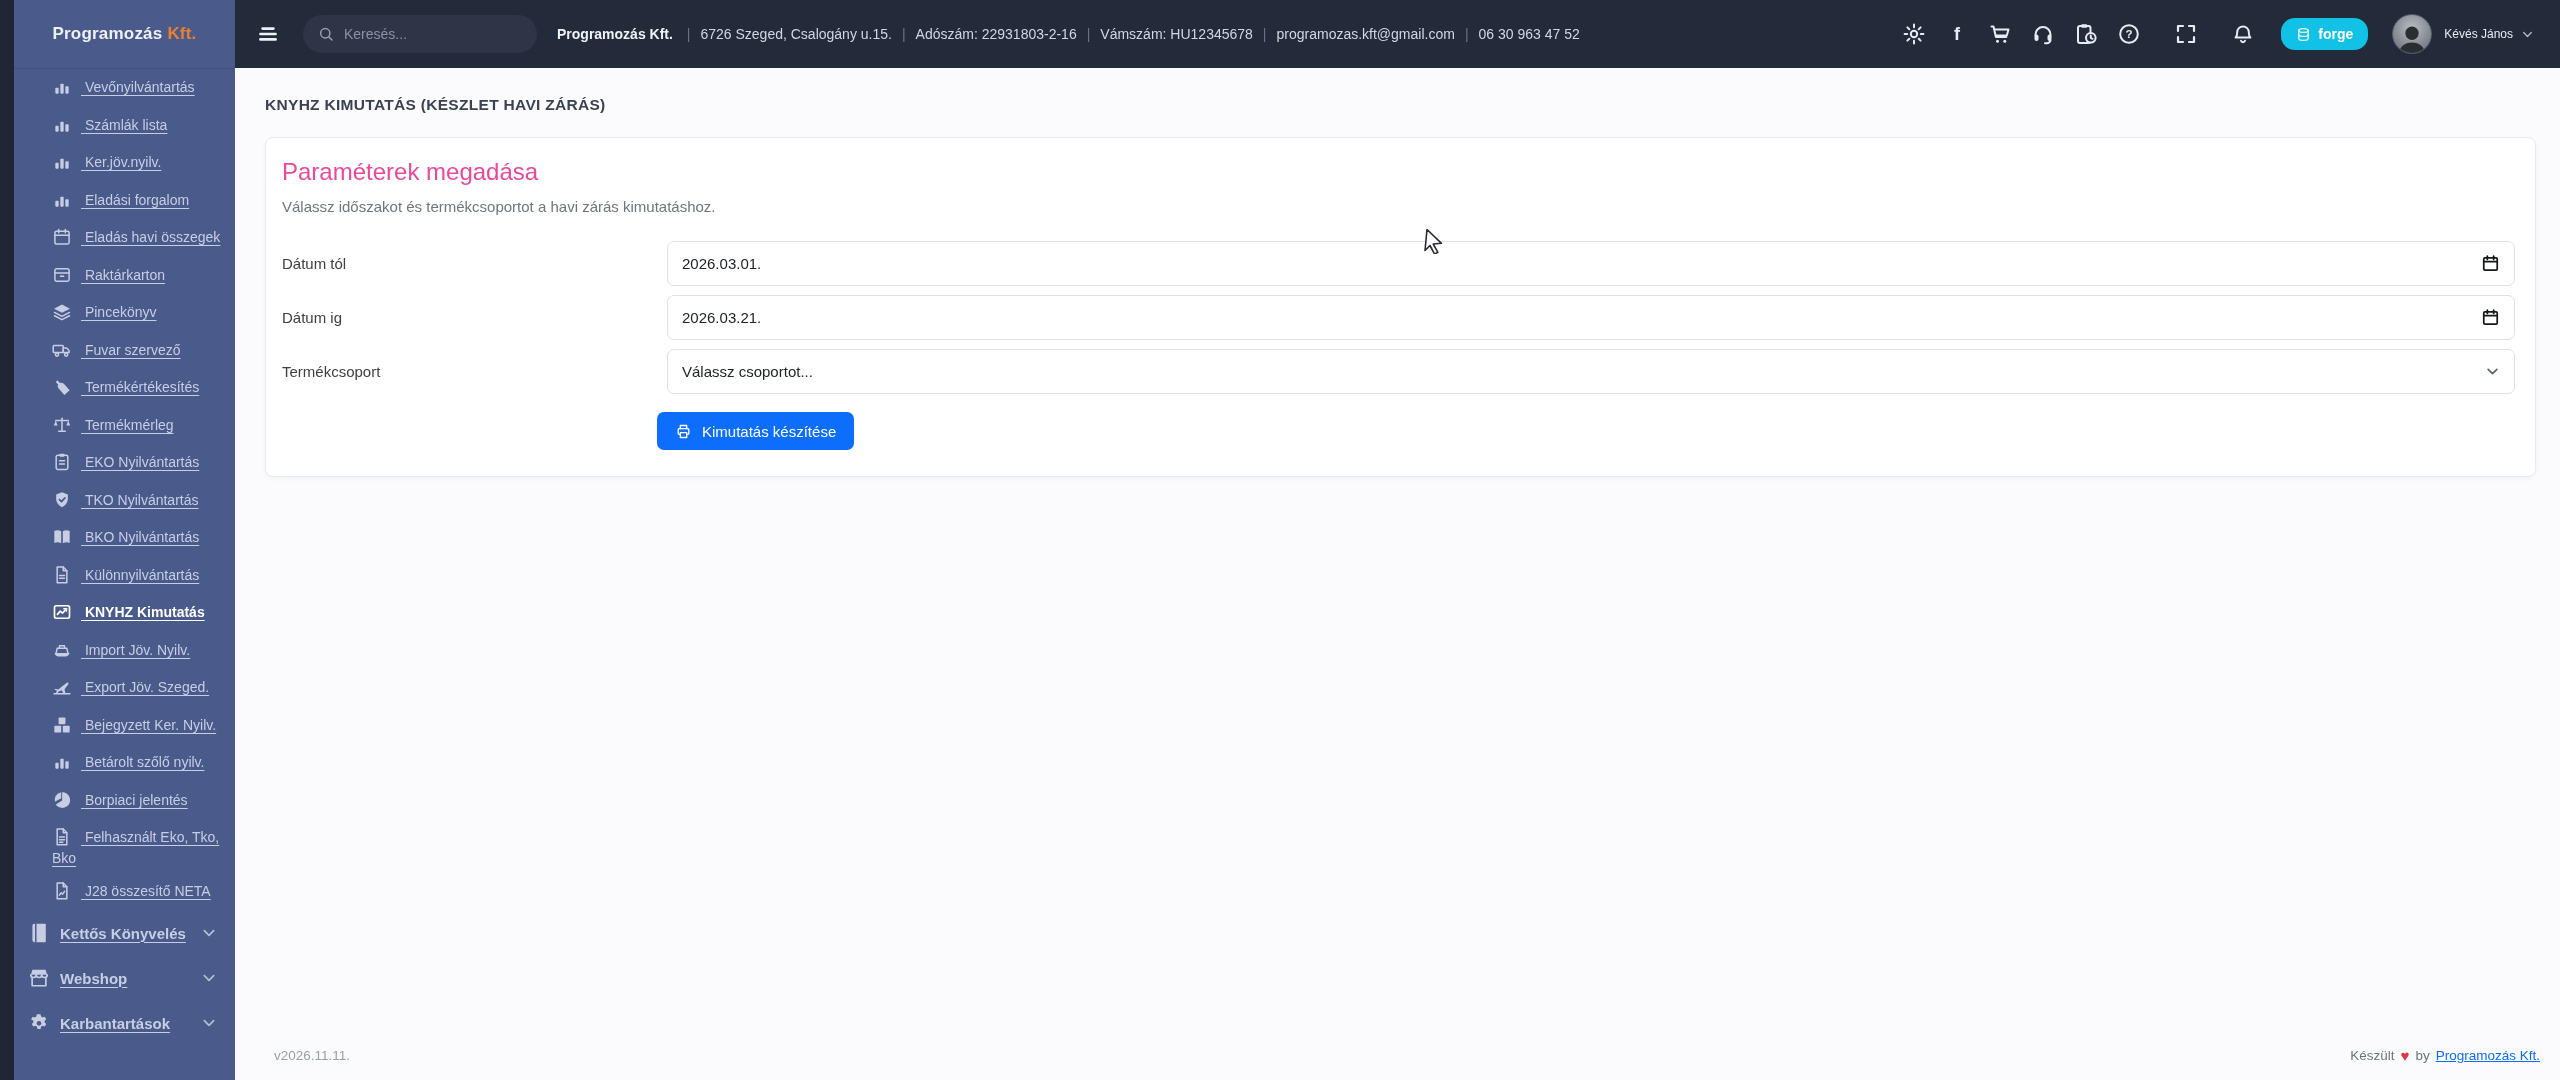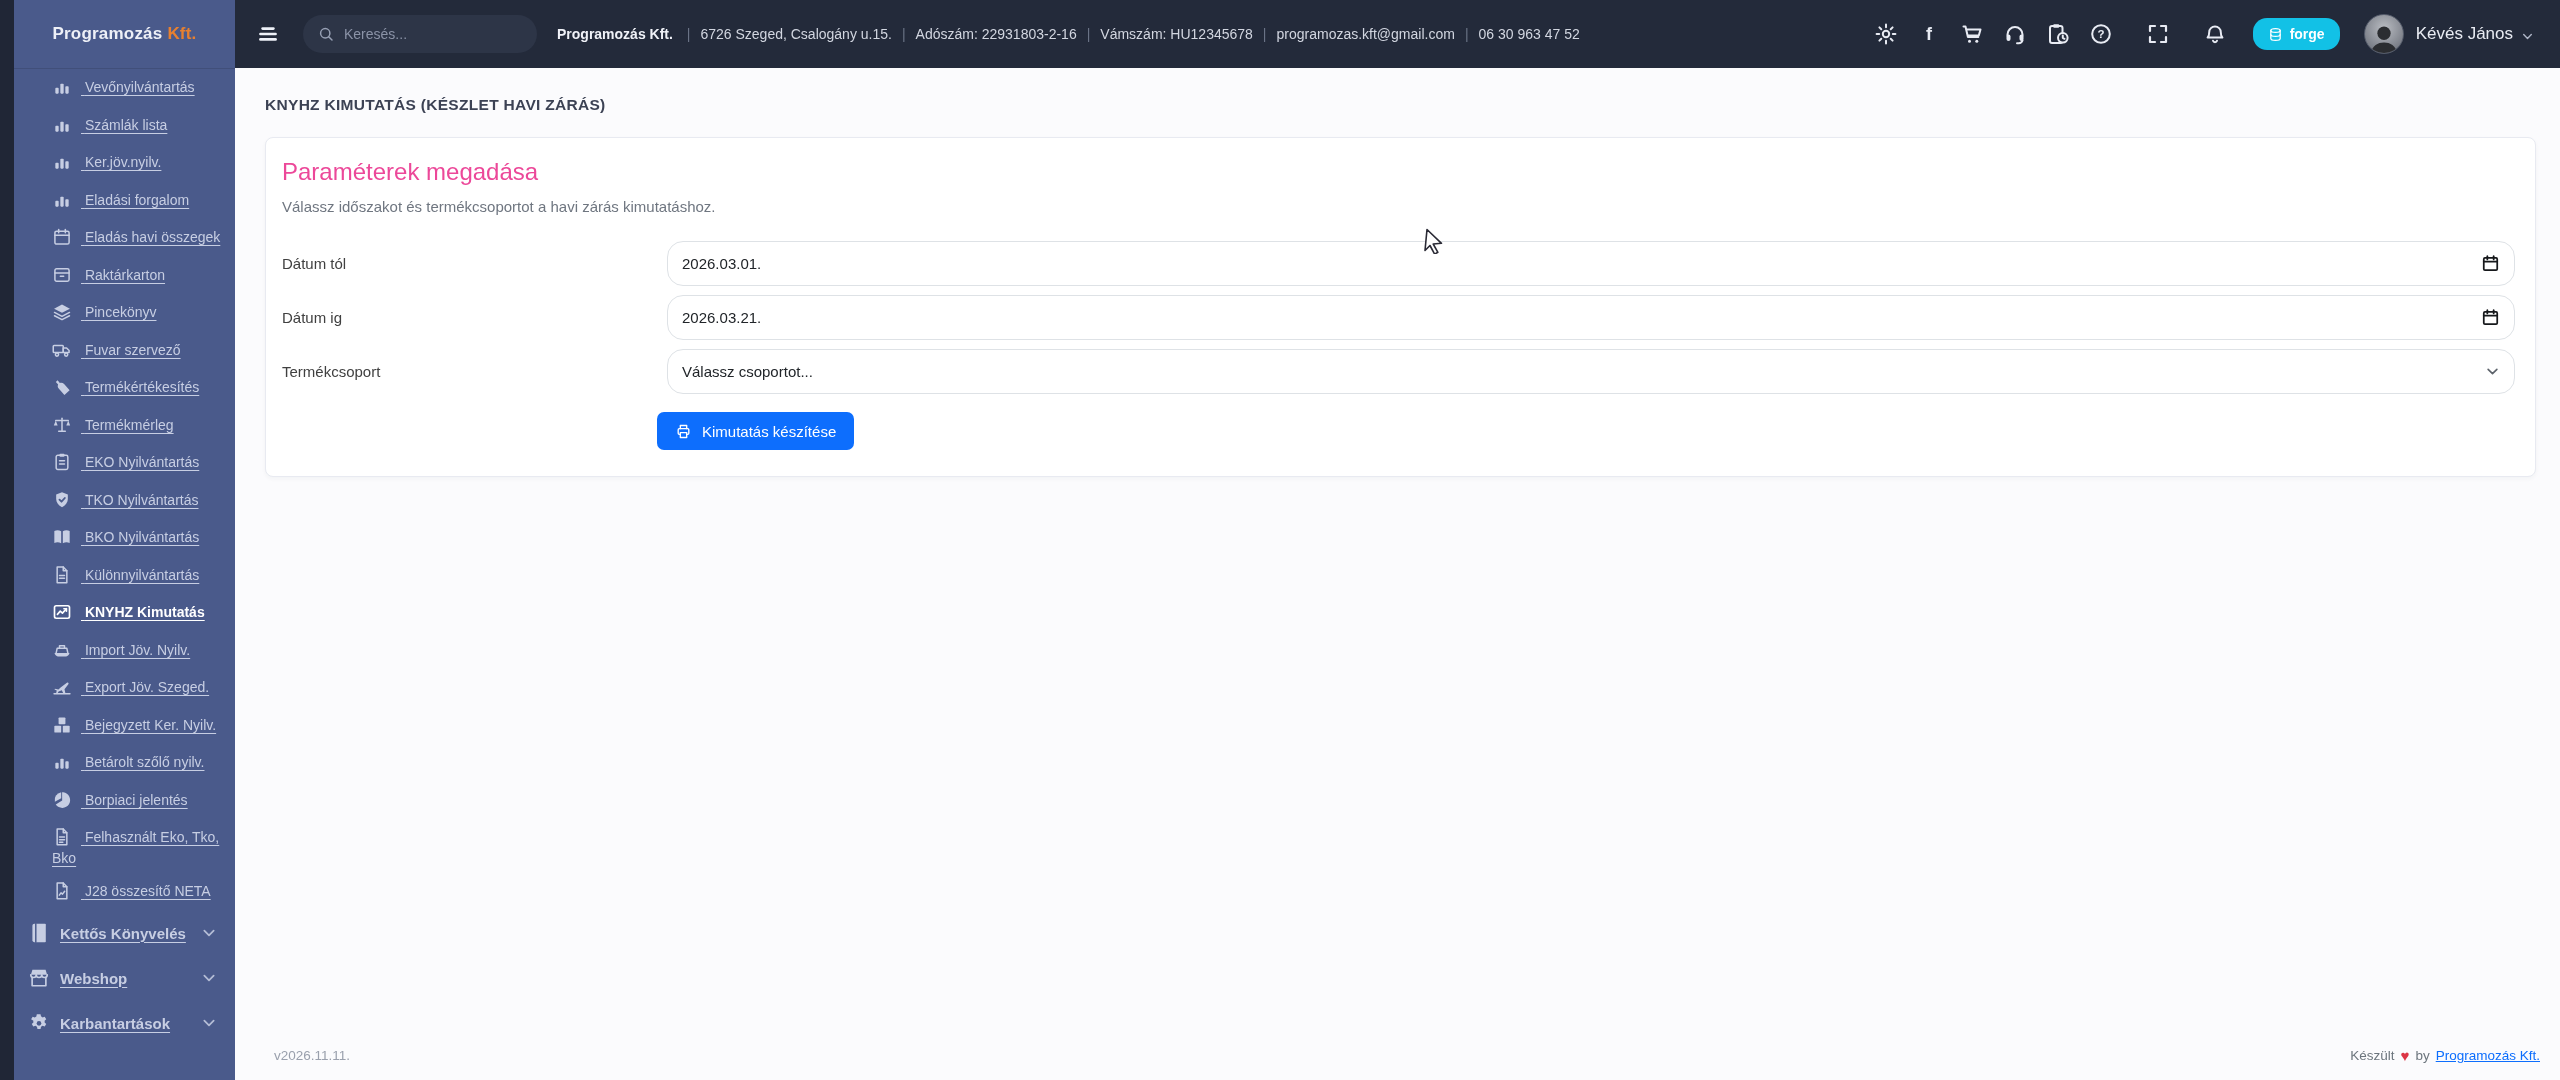--- a/index.html
+++ b/index.html
@@ -46,33 +46,33 @@
   .co-sep{color:#6a7386;margin:0 10px;}
   .tb-actions{margin-left:auto;display:flex;align-items:center;gap:19px;}
   .tb-btn{width:24px;height:24px;background:none;border:none;color:#e8ebf3;cursor:pointer;padding:0;}
   .tb-btn.sp{margin-left:14px;}
   .forge-badge{margin-left:26px;height:32px;background:var(--badge);border-radius:14px;display:flex;
     align-items:center;padding:0 15px;gap:7px;color:#fff;font-size:14px;font-weight:700;cursor:pointer;}
   .forge-ico{width:15px;height:15px;}
   .avatar{margin-left:24px;width:40px;height:40px;border-radius:50%;flex:none;cursor:pointer;
     background:radial-gradient(circle at 50% 35%,#b9bcc2,#7c8089 70%,#5f636c);border:1px solid #555c6b;overflow:hidden;position:relative;}
   .avatar svg{position:absolute;left:0;top:4px;width:100%;height:100%;}
-  .user-name{margin-left:12px;font-size:17px;color:#e9ecf3;white-space:nowrap;cursor:pointer;display:flex;align-items:center;gap:8px;}
+  .user-name{margin-left:12px;font-size:12px;color:#e9ecf3;white-space:nowrap;cursor:pointer;display:flex;align-items:center;gap:8px;}
   .user-chev{width:13px;height:13px;color:#aeb5c6;}
 
   
   .main{position:absolute;left:235px;top:68px;right:0;bottom:0;background:#fbfbfd;}
   .page-title{padding:28px 0 0 30px;font-size:15.5px;font-weight:700;letter-spacing:.3px;color:#3c4254;}
   .card{position:absolute;left:30px;right:24px;top:69px;background:#fff;border:1px solid #e8eaf1;
     border-radius:8px;box-shadow:0 2px 4px rgba(33,40,60,.04);padding:20px 20px 26px 16px;}
   .card-heading{font-size:24px;font-weight:400;color:#ec4899;margin-bottom:12px;}
   .card-subtitle{font-size:15px;color:#6f7680;margin-bottom:26px;}
   .f-row{display:flex;align-items:center;margin-bottom:9px;}
   .f-label{width:385px;font-size:15px;color:#404040;flex:none;}
-  .f-ctl{flex:1;height:45px;border:1px solid #dee2e6;border-radius:16px;background:#fff;
+  .f-ctl{flex:1;height:45px;border:1px solid #dee2e6;border-radius:7px;background:#fff;
     display:flex;align-items:center;padding:0 14px;font-size:15px;color:#212529;cursor:pointer;}
   .f-val{flex:1;}
   .f-ico{width:19px;height:19px;color:#16181b;flex:none;}
   .f-ctl.select .f-ico{width:15px;height:15px;color:#5d636b;}
   .btn-row{margin-top:18px;padding-left:375px;}
   .btn-primary{display:inline-flex;align-items:center;gap:10px;height:38px;padding:0 18px;
     background:var(--accent);color:#fff;border:none;border-radius:7px;font-size:15px;cursor:pointer;
     font-family:"Liberation Sans","DejaVu Sans",sans-serif;}
   .btn-ico{width:17px;height:17px;}
 

